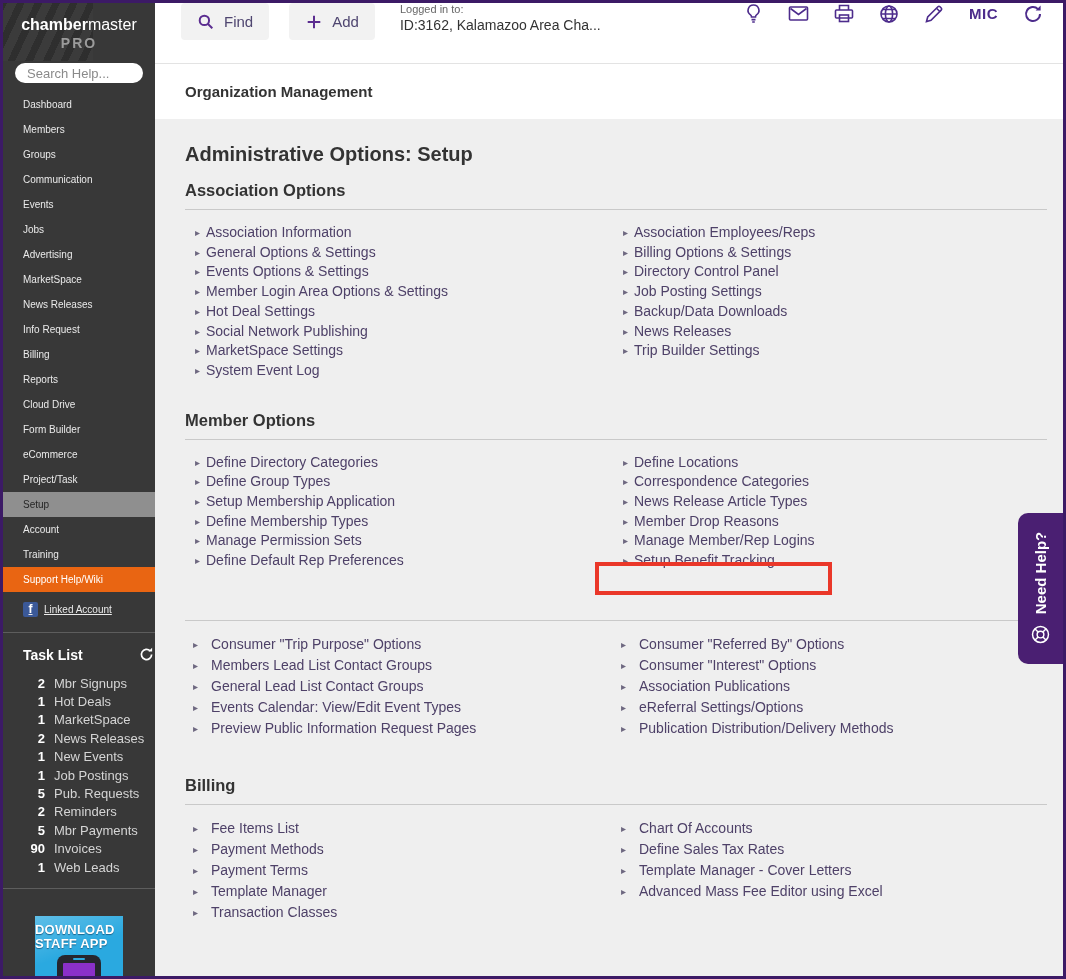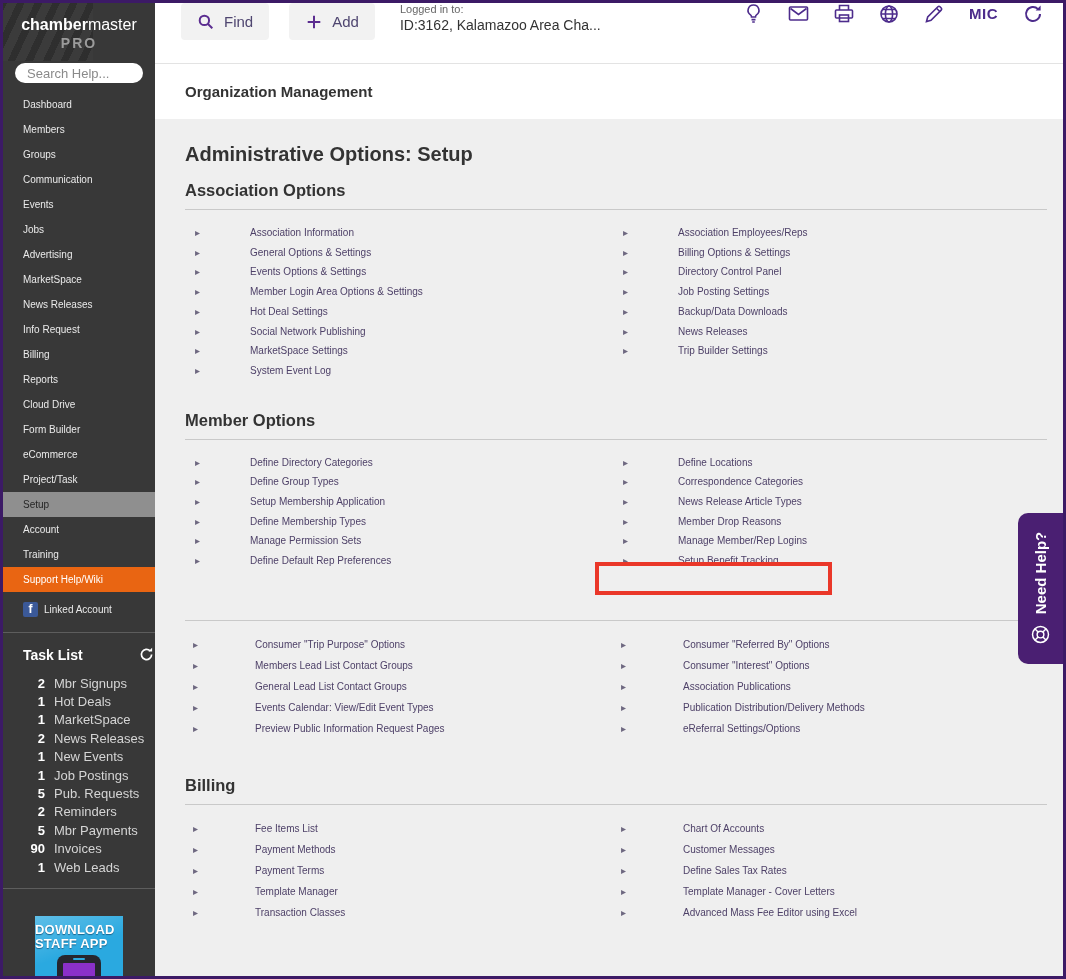--- a/index.html
+++ b/index.html
@@ -17,21 +17,21 @@
   .logo .l2 { font-weight:normal; color:#fff; font-size:16px; position:relative; }
   .logo .pro { color:#9b9b9b; font-weight:bold; font-size:14px; letter-spacing:2px; margin-top:1px; position:relative; }
   .search-wrap { padding:10px 12px 5px; position:relative; }
   .search-wrap input { width:128px; height:20px; border:none; border-radius:14px; padding:0 12px; font-size:13px; font-family:inherit; color:#333; outline:none; }
   .search-wrap input::placeholder { color:#8a8a8a; }
 
   ul.nav { list-style:none; margin:4px 0 0; padding:0; }
   ul.nav li { height:25px; line-height:25px; padding-left:20px; font-size:10px; color:#eaeaea; cursor:pointer; white-space:nowrap; }
   ul.nav li.variant-active { background:#8f8f8f; color:#262626; }
   ul.nav li.variant-accent { background:#e96512; color:#fff; }
-  ul.nav li.variant-linked { margin-top:5px; display:flex; align-items:center; }
+  ul.nav li.variant-linked { margin-top:5px; display:flex; align-items:center;text-decoration:underline; }
   .nav-icon { display:none; }
   .variant-linked .nav-icon { display:inline-flex; width:15px; height:15px; background:#3b5998; border-radius:2px; color:#fff; font-weight:bold; font-size:12px; align-items:flex-end; justify-content:center; margin-right:6px; overflow:hidden; }
   .variant-linked .nav-icon::before { content:'f'; line-height:15px; }
 
   hr.side-div { border:none; border-top:1px solid #5d5d5d; margin:10px 0 0; width:100%; }
   .tasks { padding:13px 0 0 20px; }
   .tasks-head { display:flex; align-items:center; justify-content:space-between; }
   .tl-title { font-size:14px; font-weight:bold; color:#fff; }
   .tasks-refresh { cursor:pointer; display:inline-flex; }
   ul.task-items { list-style:none; margin:11px 0 0; padding:0; }
@@ -66,21 +66,21 @@
   section h2 { font-size:16.5px; font-weight:bold; color:#333; margin:0; }
   section { margin-top:30px; }
   .sections section:nth-of-type(1) { margin-top:15px; }
   .sections section:nth-of-type(3) { margin-top:49px; }
   .sections section:nth-of-type(4) { margin-top:37px; }
   section hr { border:none; border-top:1px solid #c9c9c9; margin:9px 0 13px; }
   .cols { display:flex; }
   .col { width:428px; flex:none; }
   .col:last-child { flex:1; }
   ul.links { list-style:none; margin:0; padding:0 0 0 10px; }
-  ul.links li { display:flex; line-height:19.7px; font-size:10px; color:#4e4168; cursor:pointer;gap:44px; }
+  ul.links li { display:flex; line-height:19.7px; font-size:14px; color:#4e4168; cursor:pointer; }
   .tri { width:11px; flex:none; font-size:10px; color:#6e6880; }
   .tri::before { content:'\25B8'; }
   .variant-wide ul.links { padding-left:6px; }
   .variant-wide ul.links li { line-height:21px; }
   .variant-wide .tri { width:20px; padding-left:2px; }
 
   
   .red-box { position:absolute; left:592px; top:559px; width:237px; height:33px; border:4px solid #ea3729; pointer-events:none; }
   .need-help { position:absolute; right:0; top:510px; width:45px; height:151px; background:#4a1f72; border-radius:10px 0 0 10px; cursor:pointer; overflow:visible; }
   .nh-inner { position:absolute; left:-53px; top:53px; width:151px; height:45px; transform:rotate(-90deg); display:flex; align-items:center; justify-content:center; gap:10px; }
@@ -512,25 +512,25 @@
                   <li>
                         <span class="tri"></span>
                         <span class="ltext">Consumer "Interest" Options</span>
                       </li>
                   <li>
                         <span class="tri"></span>
                         <span class="ltext">Association Publications</span>
                       </li>
                   <li>
                         <span class="tri"></span>
+                        <span class="ltext">eReferral Settings/Options</span>
+                      </li>
+                  <li>
+                        <span class="tri"></span>
                         <span class="ltext">Publication Distribution/Delivery Methods</span>
-                      </li>
-                  <li>
-                        <span class="tri"></span>
-                        <span class="ltext">eReferral Settings/Options</span>
                       </li>
                 </ul>
                 </div>
             </div>
           </section>
           <section class="variant-wide">
             <h2>Billing</h2>
             <hr>
             <div class="cols">
 
@@ -558,24 +558,20 @@
                         <span class="ltext">Transaction Classes</span>
                       </li>
                 </ul>
                 </div>
               <div class="col">
                   <ul class="links">
 
                   <li>
                         <span class="tri"></span>
                         <span class="ltext">Chart Of Accounts</span>
-                      </li>
-                  <li>
-                        <span class="tri"></span>
-                        <span class="ltext">Customer Messages</span>
                       </li>
                   <li>
                         <span class="tri"></span>
                         <span class="ltext">Define Sales Tax Rates</span>
                       </li>
                   <li>
                         <span class="tri"></span>
                         <span class="ltext">Template Manager - Cover Letters</span>
                       </li>
                   <li>

